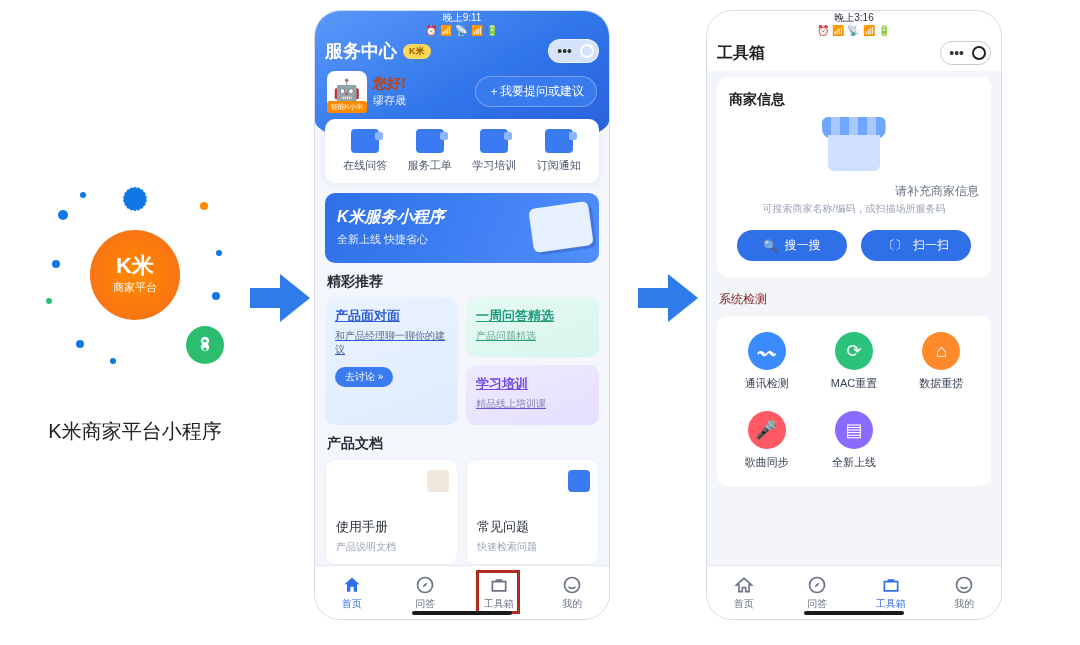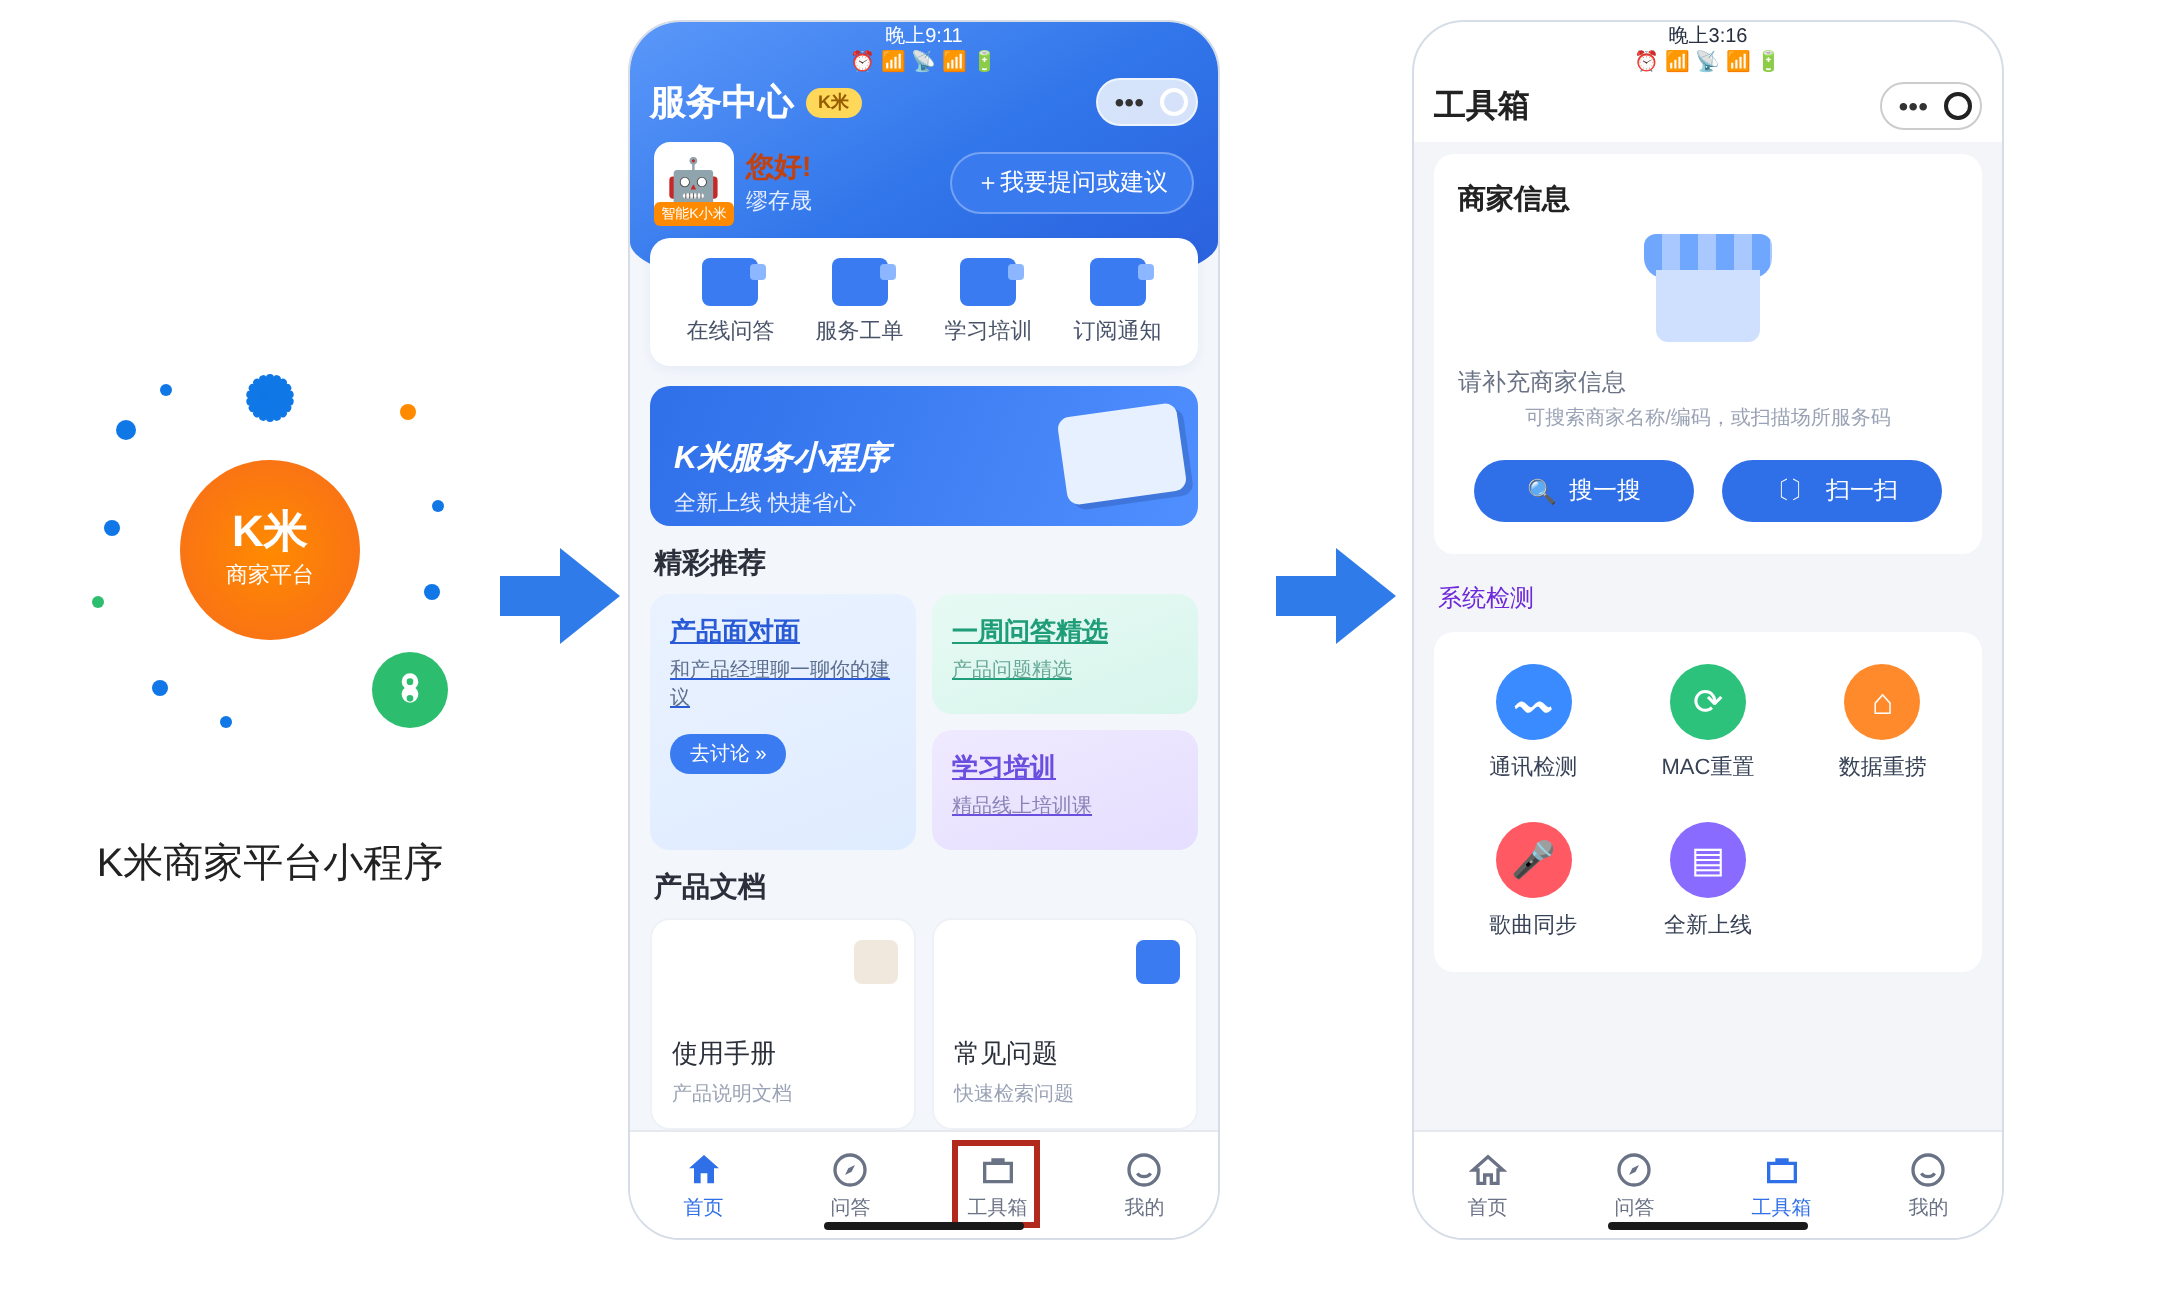--- a/index.html
+++ b/index.html
@@ -182,21 +182,21 @@
     width:28px; height:24px; margin:0 auto 5px auto;
     background:#3b7bf1; border-radius:4px;
     position:relative;
   }
   .quick-item .ic::after{
     content:""; position:absolute; right:-4px; top:3px;
     width:8px;height:8px; border-radius:2px;background:#8cb6ff;
   }
   .banner {
     margin-top:10px; border-radius:10px;
-    height:70px; padding:26px 12px;
+    height:70px; padding:14px 12px;
     background: linear-gradient(110deg,#2f6fe8,#4f8fff);
     color:#fff; position:relative; overflow:hidden;
   }
   .banner .t1 { font-weight:800; font-size:16px; font-style: italic;}
   .banner .t2 { font-size:11px; margin-top:4px; color:#e6eeff;}
   .banner .ph-card{
     position:absolute; right:8px; top:12px;
     width:60px; height:44px; background:#e7f0ff; border-radius:6px;
     transform: rotate(-8deg);
     box-shadow: 3px 3px 0 rgba(0,0,40,.15);
@@ -260,30 +260,30 @@
   }
   .shop-ic .roof{
     position:absolute; left:0; right:0; top:0; height:22px;
     background: repeating-linear-gradient(90deg,#6fa7ff 0 9px,#a9c8ff 9px 18px);
     border-radius:6px 6px 10px 10px;
   }
   .shop-ic .body{
     position:absolute; left:6px; right:6px; top:18px; bottom:0;
     background:#cfe0ff; border-radius:0 0 6px 6px;
   }
-  .hint1{ text-align:left; font-size:12px; color:#6a7285;}
+  .hint1{ text-align:right; font-size:12px; color:#6a7285;}
   .hint2{ text-align:center; font-size:10px; color:#9aa3b5; margin-top:2px;}
   .pill-row{ display:flex; gap:14px; justify-content:center; margin-top:14px;}
   .pill{
     flex:0 0 44%; text-align:center;
     background:#2f6fe8; color:#fff; border-radius:18px;
     padding:7px 0; font-size:12px; cursor:pointer;
     display:flex;align-items:center;justify-content:center;gap:6px;
   }
-  .sys-label{ font-size:12px; color:#6d28d9; margin:14px 2px 8px 2px;}
+  .sys-label{ font-size:12px; color:#7f1d1d; margin:14px 2px 8px 2px;}
   .sys-card{
     background:#fff; border-radius:10px; padding:16px 6px;
   }
   .sys-grid{
     display:grid; grid-template-columns:repeat(3,1fr);
     row-gap:20px; text-align:center;
   }
   .sys-item{ font-size:11px; color:#384256; cursor:pointer;}
   .sys-ic{
     width:38px;height:38px;border-radius:50%;

